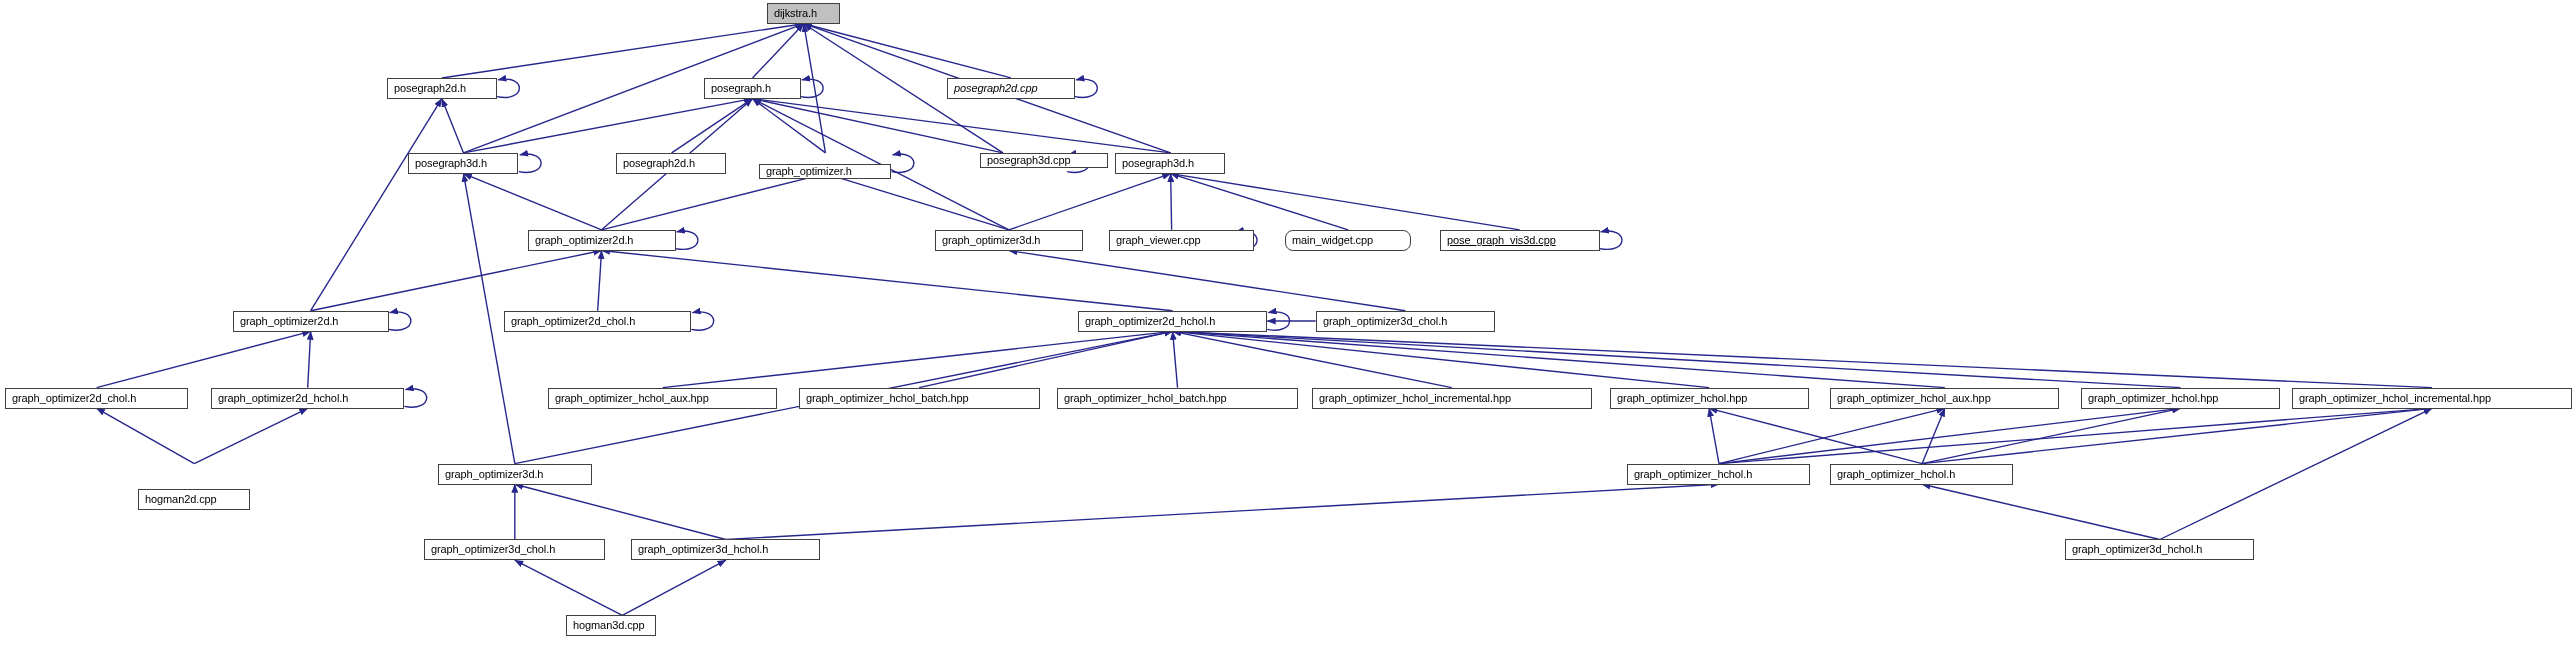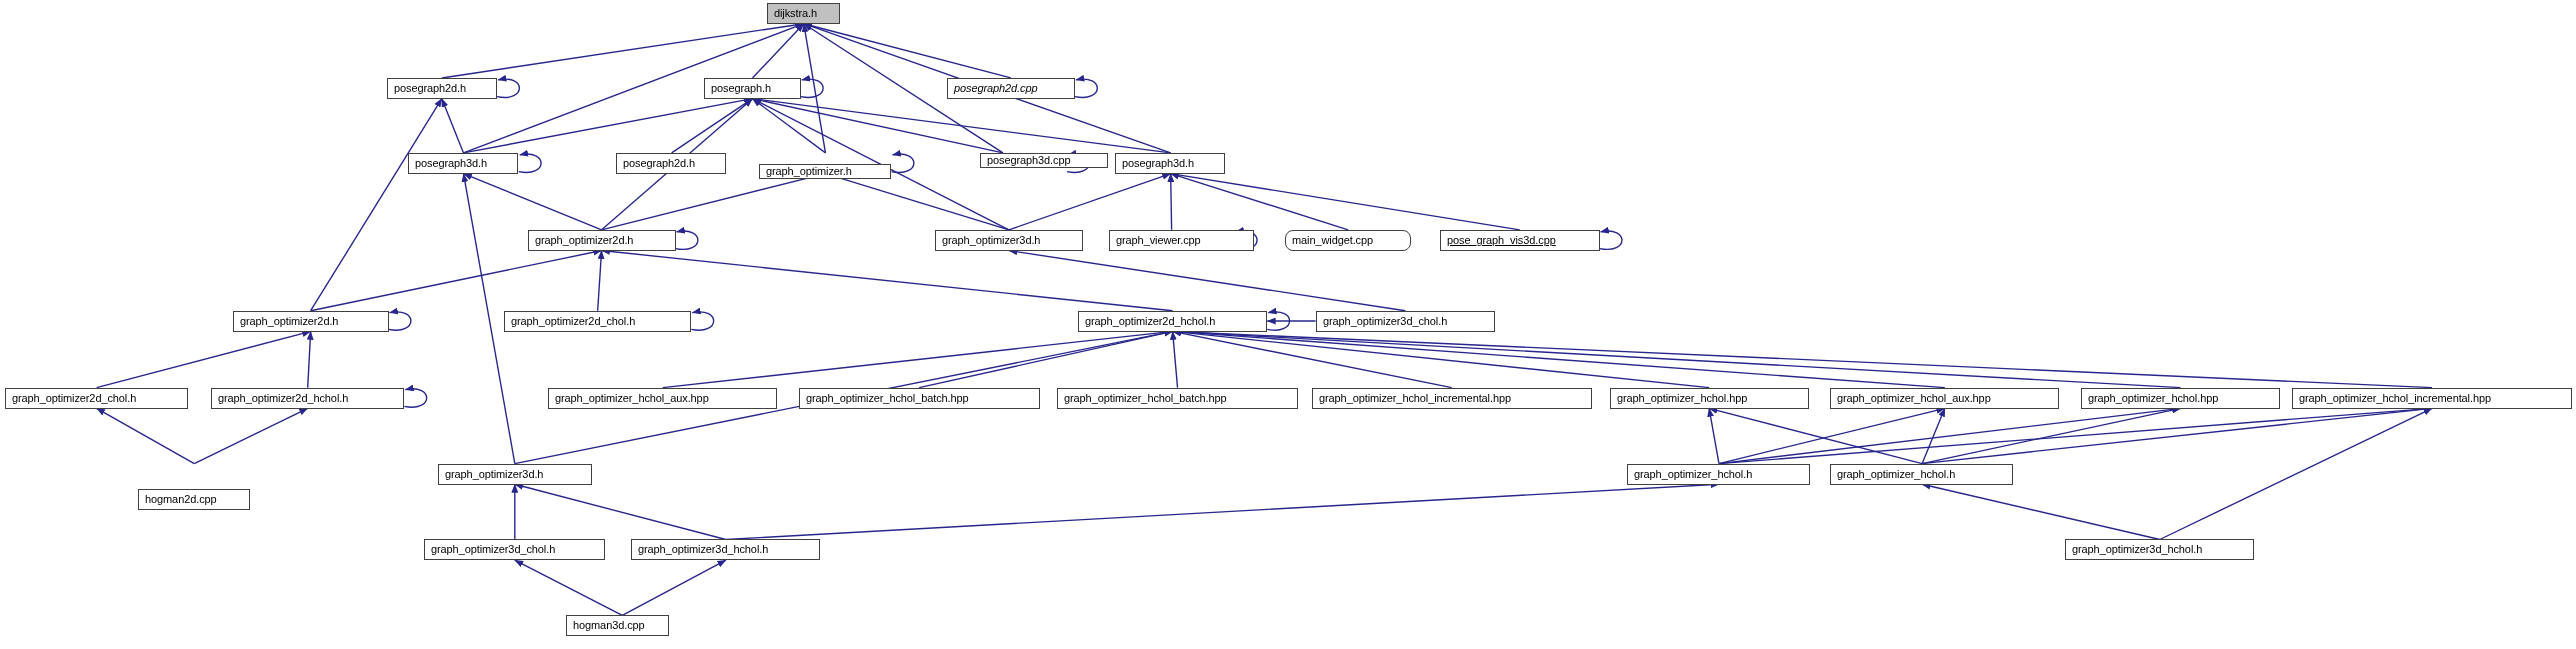--- a/index.html
+++ b/index.html
@@ -230,18 +230,18 @@
       </div>
       <div class="node" style="left: 424px; top: 539px; width: 181px; height: 21px; font-size: 11px;">
         <span class="node-label">graph_optimizer3d_chol.h</span>
       </div>
       <div class="node" style="left: 631px; top: 539px; width: 189px; height: 21px; font-size: 11px;">
         <span class="node-label">graph_optimizer3d_hchol.h</span>
       </div>
       <div class="node" style="left: 2065px; top: 539px; width: 189px; height: 21px; font-size: 11px;">
         <span class="node-label">graph_optimizer3d_hchol.h</span>
       </div>
-      <div class="node" style="left: 566px; top: 615px; width: 103px; height: 21px; font-size: 11px;">
+      <div class="node" style="left: 566px; top: 615px; width: 90px; height: 21px; font-size: 11px;">
         <span class="node-label">hogman3d.cpp</span>
       </div>
     </div>
 </div>
 
 
 </body></html>

